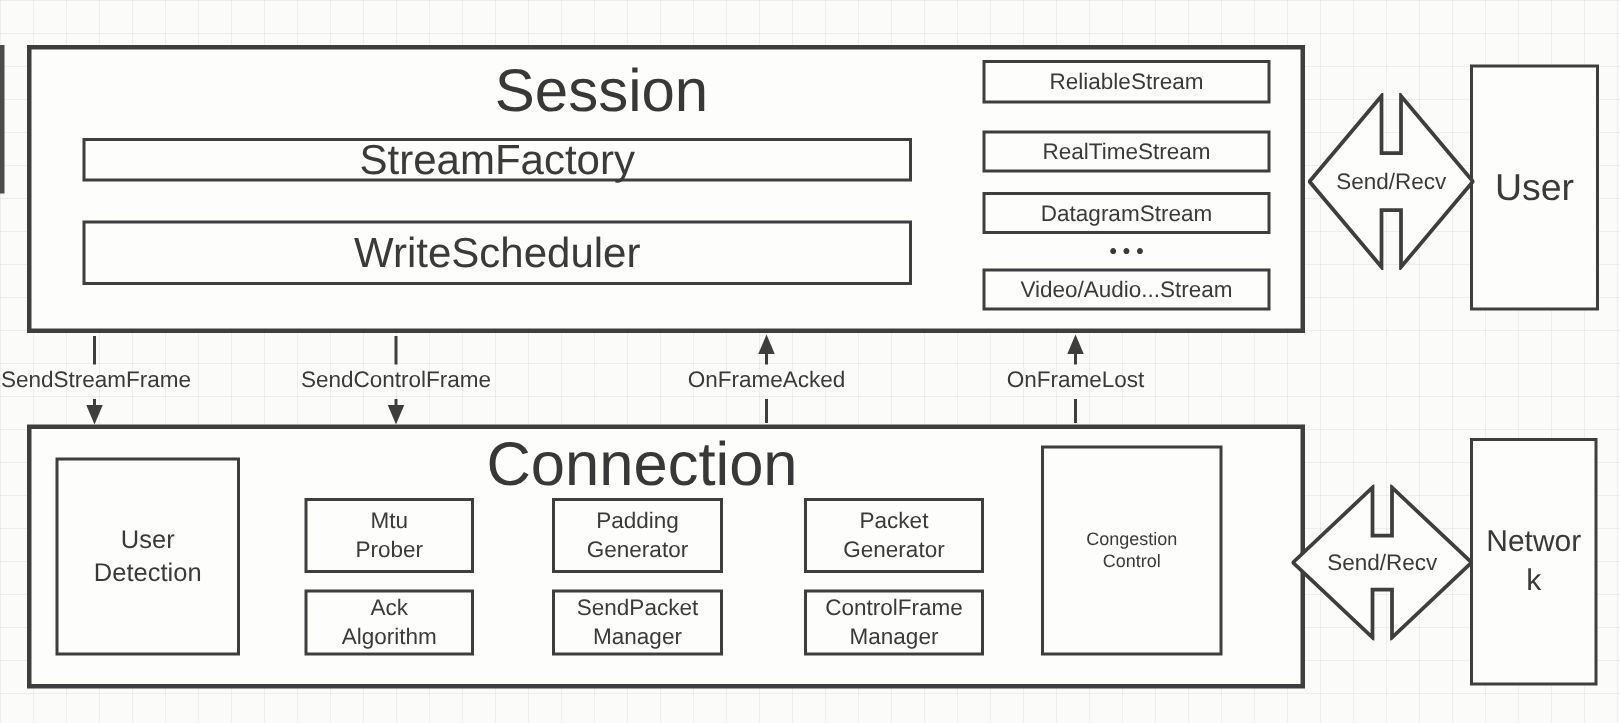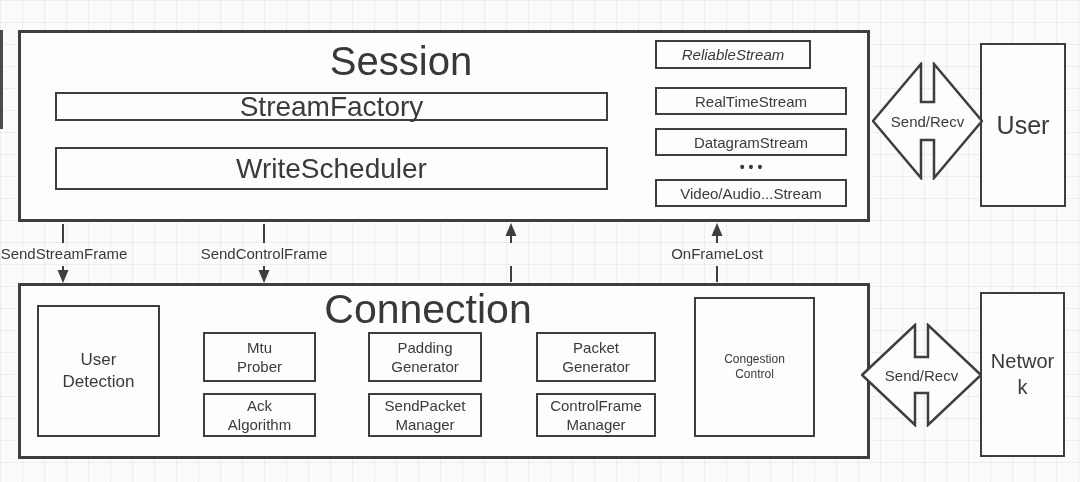--- a/index.html
+++ b/index.html
@@ -72,28 +72,29 @@
 <div class="canvas">
 
   <div class="edge-artifact"></div>
 
   <div class="b outer" style="left:18px;top:30px;width:852px;height:192px;"></div>
   <div class="title" style="left:18px;top:36px;width:766px;">Session</div>
 
   <div class="b" style="left:55px;top:92px;width:553px;height:29px;font-size:28px;">StreamFactory</div>
   <div class="b" style="left:55px;top:147px;width:553px;height:43px;font-size:28px;">WriteScheduler</div>
 
-  <div class="b" style="left:655px;top:40px;width:156px;height:29px;font-size:15px;font-style:italic;">ReliableStream</div>
+  <div class="b" style="left:655px;top:40px;width:192px;height:29px;font-size:15px;">ReliableStream</div>
   <div class="b" style="left:655px;top:87px;width:192px;height:28px;font-size:15px;">RealTimeStream</div>
   <div class="b" style="left:655px;top:128px;width:192px;height:28px;font-size:15px;">DatagramStream</div>
   <div class="dots" style="position:absolute;left:655px;top:159px;width:192px;text-align:center;">•••</div>
   <div class="b" style="left:655px;top:179px;width:192px;height:28px;font-size:15px;">Video/Audio...Stream</div>
 
   <div class="iface" style="left:-2px;width:132px;">SendStreamFrame</div>
   <div class="iface" style="left:198px;width:132px;">SendControlFrame</div>
+  <div class="iface" style="left:445px;width:132px;">OnFrameAcked</div>
   <div class="iface" style="left:651px;width:132px;">OnFrameLost</div>
 
   <svg class="overlay" width="1080" height="482" viewBox="0 0 1080 482">
     <g stroke="#3e3e3e" stroke-width="2">
       <line x1="63" y1="224" x2="63" y2="243"></line>
       <line x1="63" y1="266" x2="63" y2="272"></line>
       <line x1="264" y1="224" x2="264" y2="243"></line>
       <line x1="264" y1="266" x2="264" y2="272"></line>
       <line x1="511" y1="235" x2="511" y2="243"></line>
       <line x1="511" y1="266" x2="511" y2="282"></line>

